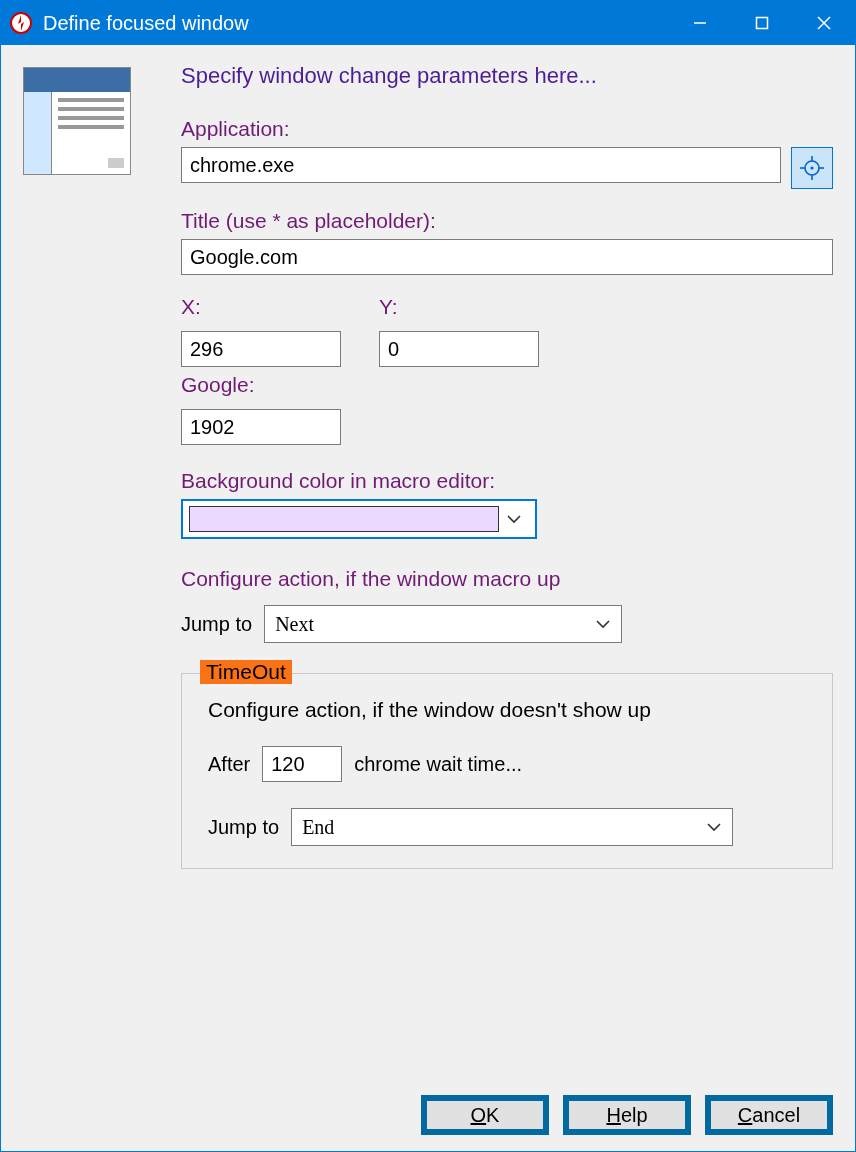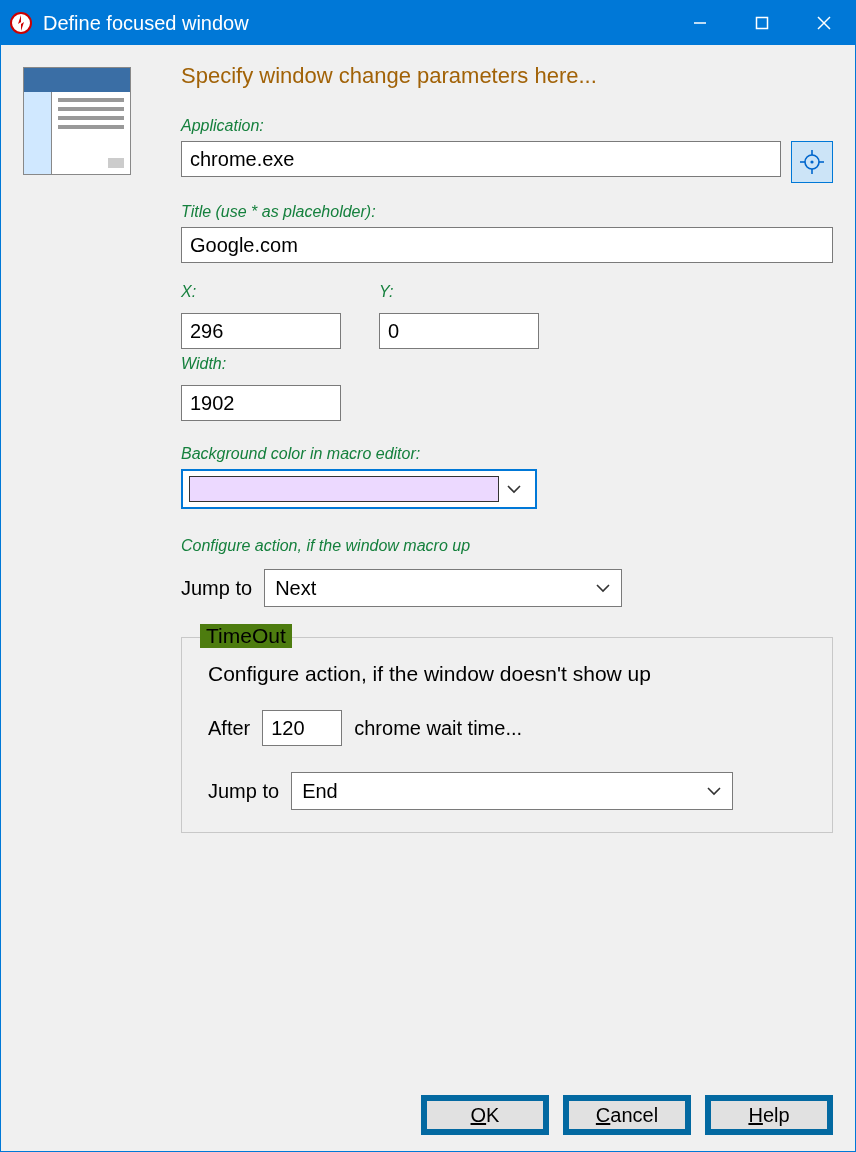--- a/index.html
+++ b/index.html
@@ -54,22 +54,22 @@
     border:1px solid #888;
     background:#fff;
     display:flex; flex-direction:column;
   }
   .side-icon .tab { height:24px; background:#3a6ea5; }
   .side-icon .body { flex:1; display:flex; }
   .side-icon .sidebar { width:28px; background:#d0e8ff; border-right:1px solid #888; }
   .side-icon .main { flex:1; padding:6px 6px; display:flex; flex-direction:column; gap:5px;}
   .side-icon .line { height:4px; background:#999; }
   .side-icon .footer { height:10px; width:16px; background:#ccc; align-self:flex-end; margin-top:auto;}
-  .heading { font-size:22px; color:#a16207; margin-bottom:28px;}
-  .label { font-size:16px; color:#15803d; margin-bottom:6px;font-style:italic; }
+  .heading { font-size:22px; color:#4c1d95; margin-bottom:28px;}
+  .label { font-size:21px; color:#701a75; margin-bottom:6px; }
   input.text {
     font-family:inherit; font-size:20px;
     padding:3px 8px;
     border:1px solid #7a7a7a;
     background:#fff;
     height:36px;
   }
   .app-row { display:flex; gap:10px; margin-bottom:20px;}
   .app-row input { flex:1; }
   .target-btn {
@@ -109,31 +109,31 @@
     background:#fff;
     height:38px;
     display:flex; align-items:center;
     padding:0 10px;
     position:relative;
   }
   .select .chev {
     position:absolute; right:10px;
   }
   .jump-row { display:flex; align-items:center; gap:12px; margin-bottom:24px;}
-  .jump-row .select { width:358px; }
+  .jump-row .select { width:358px;font-family:Liberation Serif, serif; }
   .fieldset {
     border:1px solid #c8c8c8;
     padding:24px 26px 22px 26px;
     position:relative;
     margin-top:6px;
   }
   .fieldset .legend {
     position:absolute;
     top:-14px; left:18px;
-    background:#4d7c0f;
+    background:#f97316;
     padding:0 6px;
     font-size:21px;
   }
   .fieldset .sub { font-size:21px; margin-bottom:24px;}
   .after-row { display:flex; align-items:center; gap:12px; margin-bottom:26px;}
   .after-row input { width:80px; text-align:left;}
   .fieldset .select { width:442px; }
   .buttons {
     display:flex; justify-content:flex-end; gap:14px;
     padding: 0 22px 16px 22px;
@@ -221,21 +221,21 @@
       <div class="xy-grid">
         <div class="field">
           <div class="label">X:</div>
           <input class="text" type="text" value="296" style="">
         </div>
         <div class="field">
           <div class="label">Y:</div>
           <input class="text" type="text" value="0" style="">
         </div>
         <div class="field">
-          <div class="label">Width:</div>
+          <div class="label">Google:</div>
           <input class="text" type="text" value="1902" style="">
         </div>
       </div>
 
       <div class="label">Background color in macro editor:</div>
       <div class="color-combo">
         <div class="color-swatch" id="color-swatch" style="background: rgb(236, 217, 255);"></div>
         <div class="chevron">
           <svg width="16" height="10">
               <path d="M2 2 L8 8 L14 2" fill="none" stroke="#333" stroke-width="1.6"></path>
@@ -277,19 +277,19 @@
         </div>
       </div>
     </div>
   </div>
 
   <div class="buttons">
     <div class="btn">
         <span><span class="ul">O</span>K</span>
       </div>
     <div class="btn">
+        <span><span class="ul">H</span>elp</span>
+      </div>
+    <div class="btn">
         <span><span class="ul">C</span>ancel</span>
-      </div>
-    <div class="btn">
-        <span><span class="ul">H</span>elp</span>
       </div>
   </div>
 </div>
 
 </body></html>

